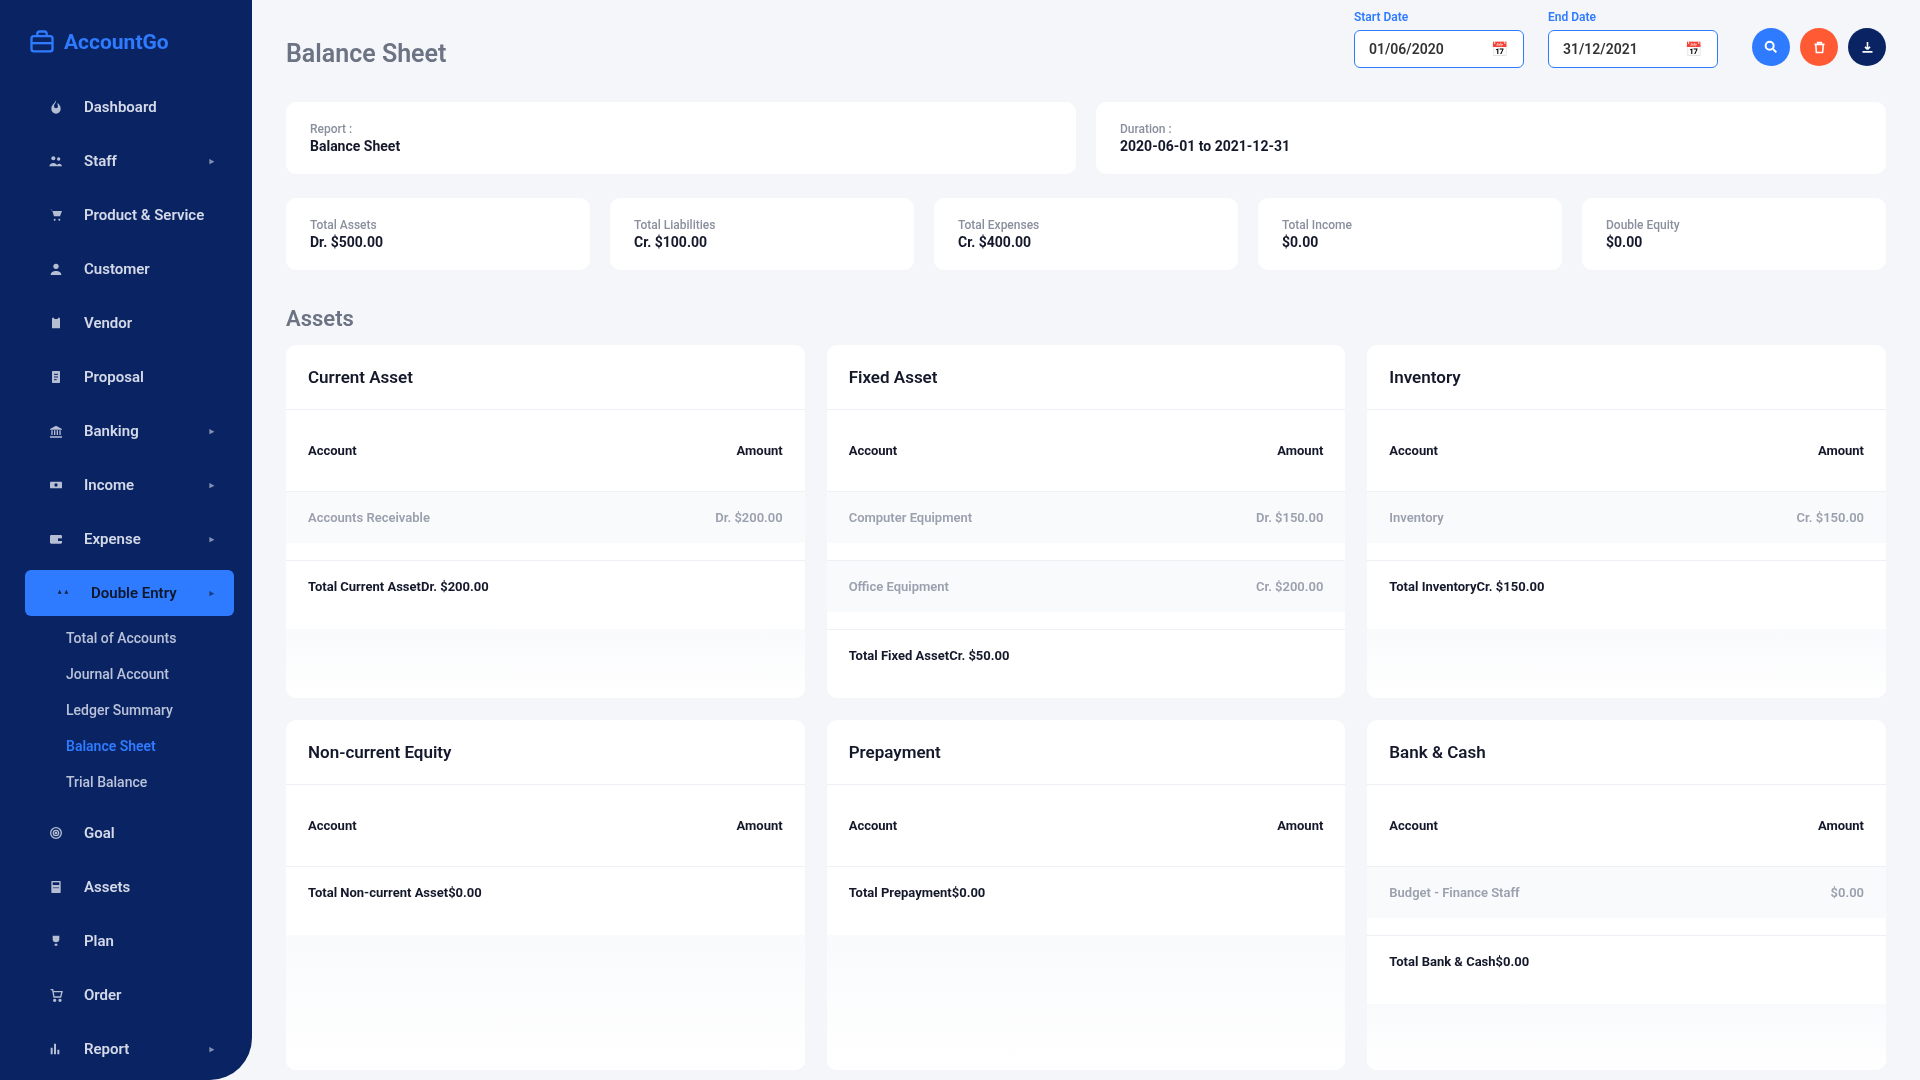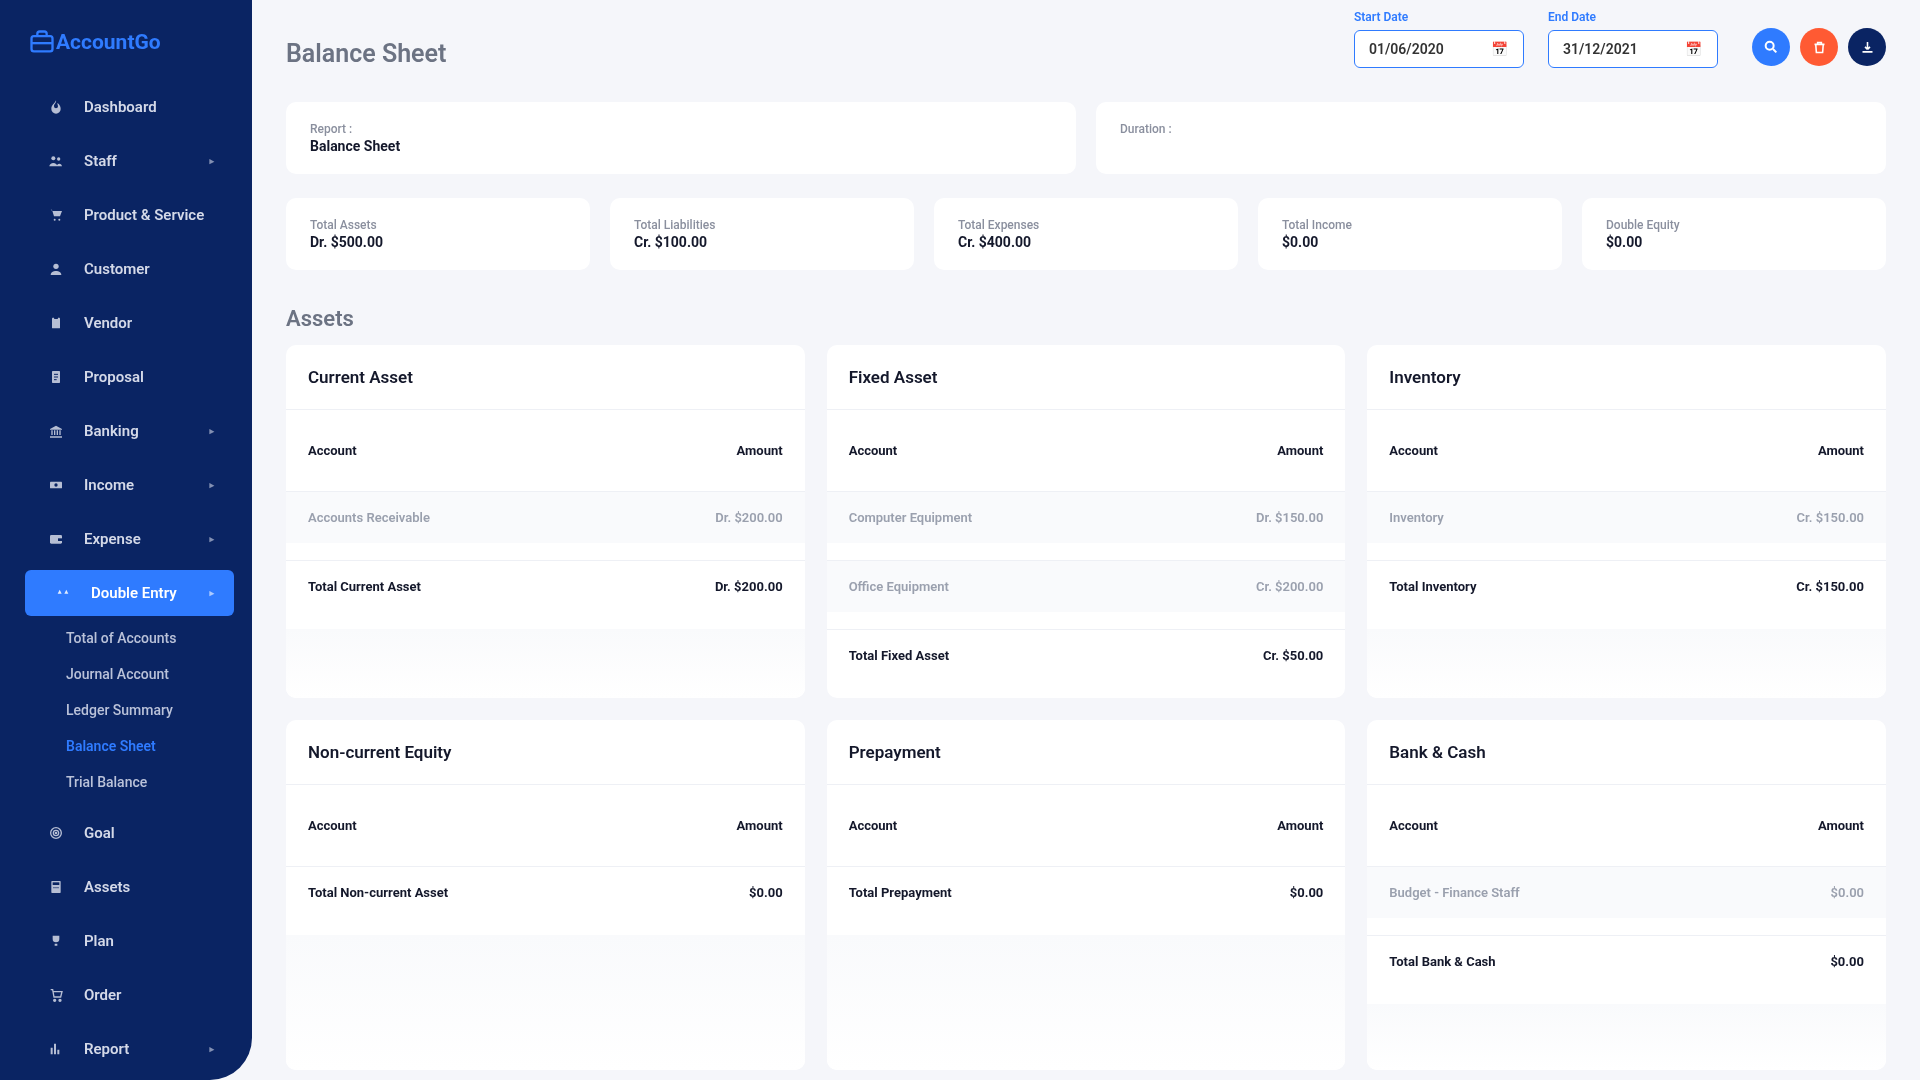--- a/index.html
+++ b/index.html
@@ -1,26 +1,26 @@
 <!DOCTYPE html>
 <html><head>
 <meta charset="utf-8">
 <style>
 * { margin: 0; padding: 0; box-sizing: border-box; font-family: -apple-system, BlinkMacSystemFont, "Segoe UI", Roboto, "Helvetica Neue", Arial, sans-serif; }
 body { background: #f5f6fa; color: #333; font-size: 13px; }
 .app { display: flex; width: 1920px; height: 1080px; overflow: hidden; }
 
 
 .sidebar { width: 252px; background: #0a2463; color: #fff; padding: 18px 0 0 0; border-bottom-right-radius: 42px; flex-shrink: 0; display: flex; flex-direction: column; }
-.brand { display: flex; align-items: center; padding: 10px 28px 28px 28px; font-weight: 700; color: #2f7bff; font-size: 21px; }
+.brand { display: flex; align-items: center; gap: 8px; padding: 10px 28px 28px 28px; font-weight: 700; color: #2f7bff; font-size: 21px; }
 .brand svg { width: 28px; height: 28px; }
 .nav { flex: 1; overflow-y: auto; }
 .nav-item { display: flex; align-items: center; gap: 18px; padding: 14px 20px 14px 28px; font-size: 15px; font-weight: 600; color: #d4d9e8; cursor: pointer; border-radius: 6px; margin: 0 18px 8px 18px; position: relative; }
 .nav-item .icon { width: 20px; display: inline-flex; justify-content: center; font-size: 15px; opacity: .85; }
-.nav-item.active { background: #2f7bff; color: #ffffff; margin-left: 25px; }
+.nav-item.active { background: #2f7bff; color: #0f172a; margin-left: 25px; }
 .nav-item .caret { margin-left: auto; font-size: 9px; opacity: .6; }
 .sub-nav { margin: -4px 0 10px 0; }
 .sub-nav .sub-item { padding: 10px 20px 10px 66px; font-size: 14px; font-weight: 500; color: #bac2d9; cursor: pointer; }
 .sub-nav .sub-item.active { color: #2f7bff; font-weight: 600; }
 
 
 .main { flex: 1; padding: 10px 34px 30px 34px; overflow-y: auto; }
 .page-header { display: flex; align-items: flex-end; gap: 24px; }
 .page-title { font-size: 25px; font-weight: 600; color: #6c7383; }
 .header-spacer { flex: 1; }
@@ -43,21 +43,21 @@
 .summary-card { background: #fff; border-radius: 10px; padding: 20px 24px; flex: 1; }
 .summary-label { font-size: 12px; color: #8a8f9e; font-weight: 500; }
 .summary-value { font-size: 14px; font-weight: 700; color: #14182b; margin-top: 2px; }
 
 .section-title { font-size: 22px; font-weight: 600; color: #6c7383; margin-top: 36px; margin-bottom: 14px; }
 .cards-grid { display: grid; grid-template-columns: repeat(3, 1fr); gap: 22px; }
 .asset-card { background: #fff; border-radius: 10px; overflow: hidden; display: flex; flex-direction: column; min-height: 350px; gap: 17px; }
 .asset-card-header { padding: 22px 22px; font-size: 17px; font-weight: 600; color: #14182b; border-bottom: 1px solid #eef0f5; }
 .table-header { display: flex; justify-content: space-between; padding: 16px 22px; font-size: 13px; font-weight: 700; color: #14182b; background: #fff; }
 .table-row { display: flex; justify-content: space-between; padding: 18px 22px; font-size: 13px; font-weight: 600; color: #9aa0ae; background: #f9fafc; border-top: 1px solid #eef0f5; }
-.table-total { display: flex; justify-content: space-between; padding: 18px 22px; font-size: 13px; font-weight: 700; color: #14182b; background: #fff; border-top: 1px solid #eef0f5; }
+.table-total { display: flex; padding: 18px 22px; font-size: 13px; font-weight: 700; color: #14182b; background: #fff; border-top: 1px solid #eef0f5; }
 .filler { flex: 1; background: linear-gradient(#f9fafc, #fff); }
 
 svg { display: block; }
 </style>
 </head>
 <body>
 
 <div class="app">
   <aside class="sidebar">
     <div class="brand">
@@ -260,20 +260,21 @@
       </div>
     </div>
 
     <div class="info-row">
       <div class="info-card half">
         <div class="info-label">Report :</div>
         <div class="info-value">Balance Sheet</div>
       </div>
       <div class="info-card half">
         <div class="info-label">Duration :</div>
+        <div class="info-value">2020-06-01 to 2021-12-31</div>
       </div>
     </div>
 
     <div class="summary-row" id="summary-row">
         <div class="summary-card">
           <div class="summary-label">Total Assets</div>
           <div class="summary-value">Dr. $500.00</div>
         </div>
         <div class="summary-card">
           <div class="summary-label">Total Liabilities</div>

